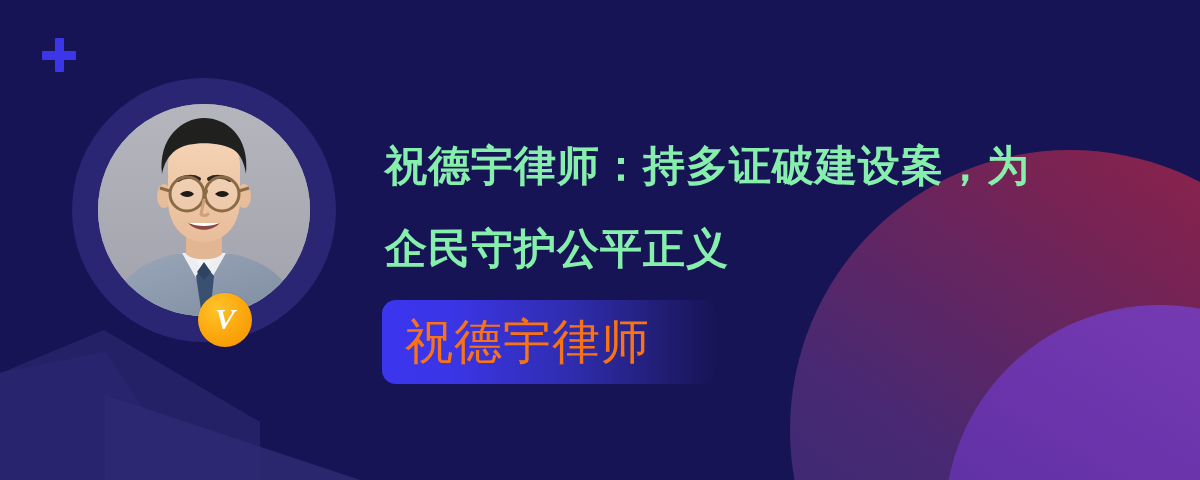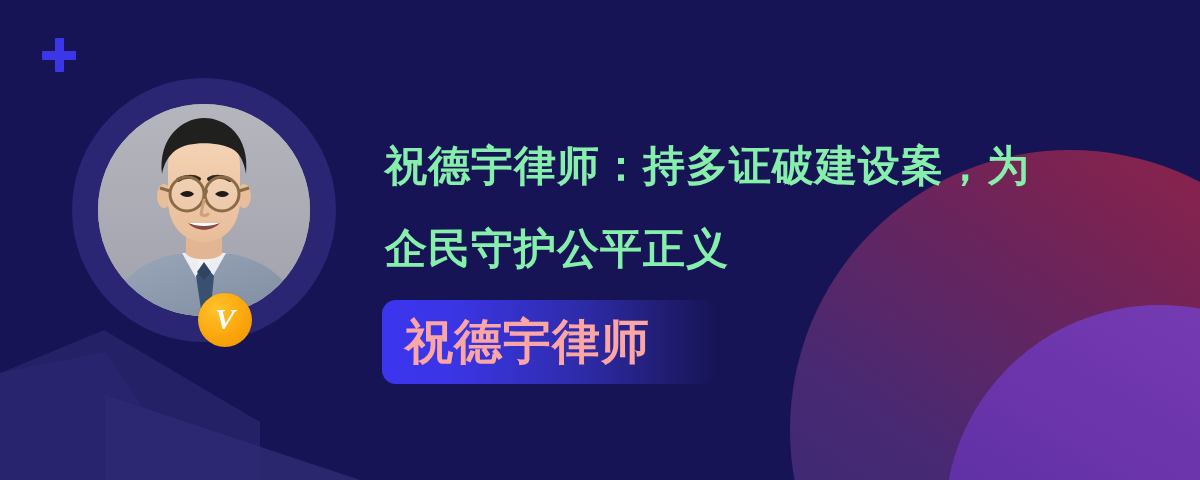--- a/index.html
+++ b/index.html
@@ -126,22 +126,22 @@
     left:382px; top:300px;
     width:334px; height:84px;
     border-radius:14px;
     background:linear-gradient(90deg, #3b35ef 0%, #3a35e4 22%, #2f2cac 58%, #201d72 85%, rgba(23,20,86,0) 100%);
   }
   .name-pill-label {
     position:absolute;
     left:405px; top:314px;
     font-size:48px;
     line-height:56px;
-    font-weight:bold;
-    color:#fca5a5;
+    font-weight:normal;
+    color:#f97316;
     letter-spacing:1px;
     white-space:nowrap;
   }
 
   
   .headline {
     position:absolute;
     left:385px; top:124px;
     width:680px;
     font-size:42px;

